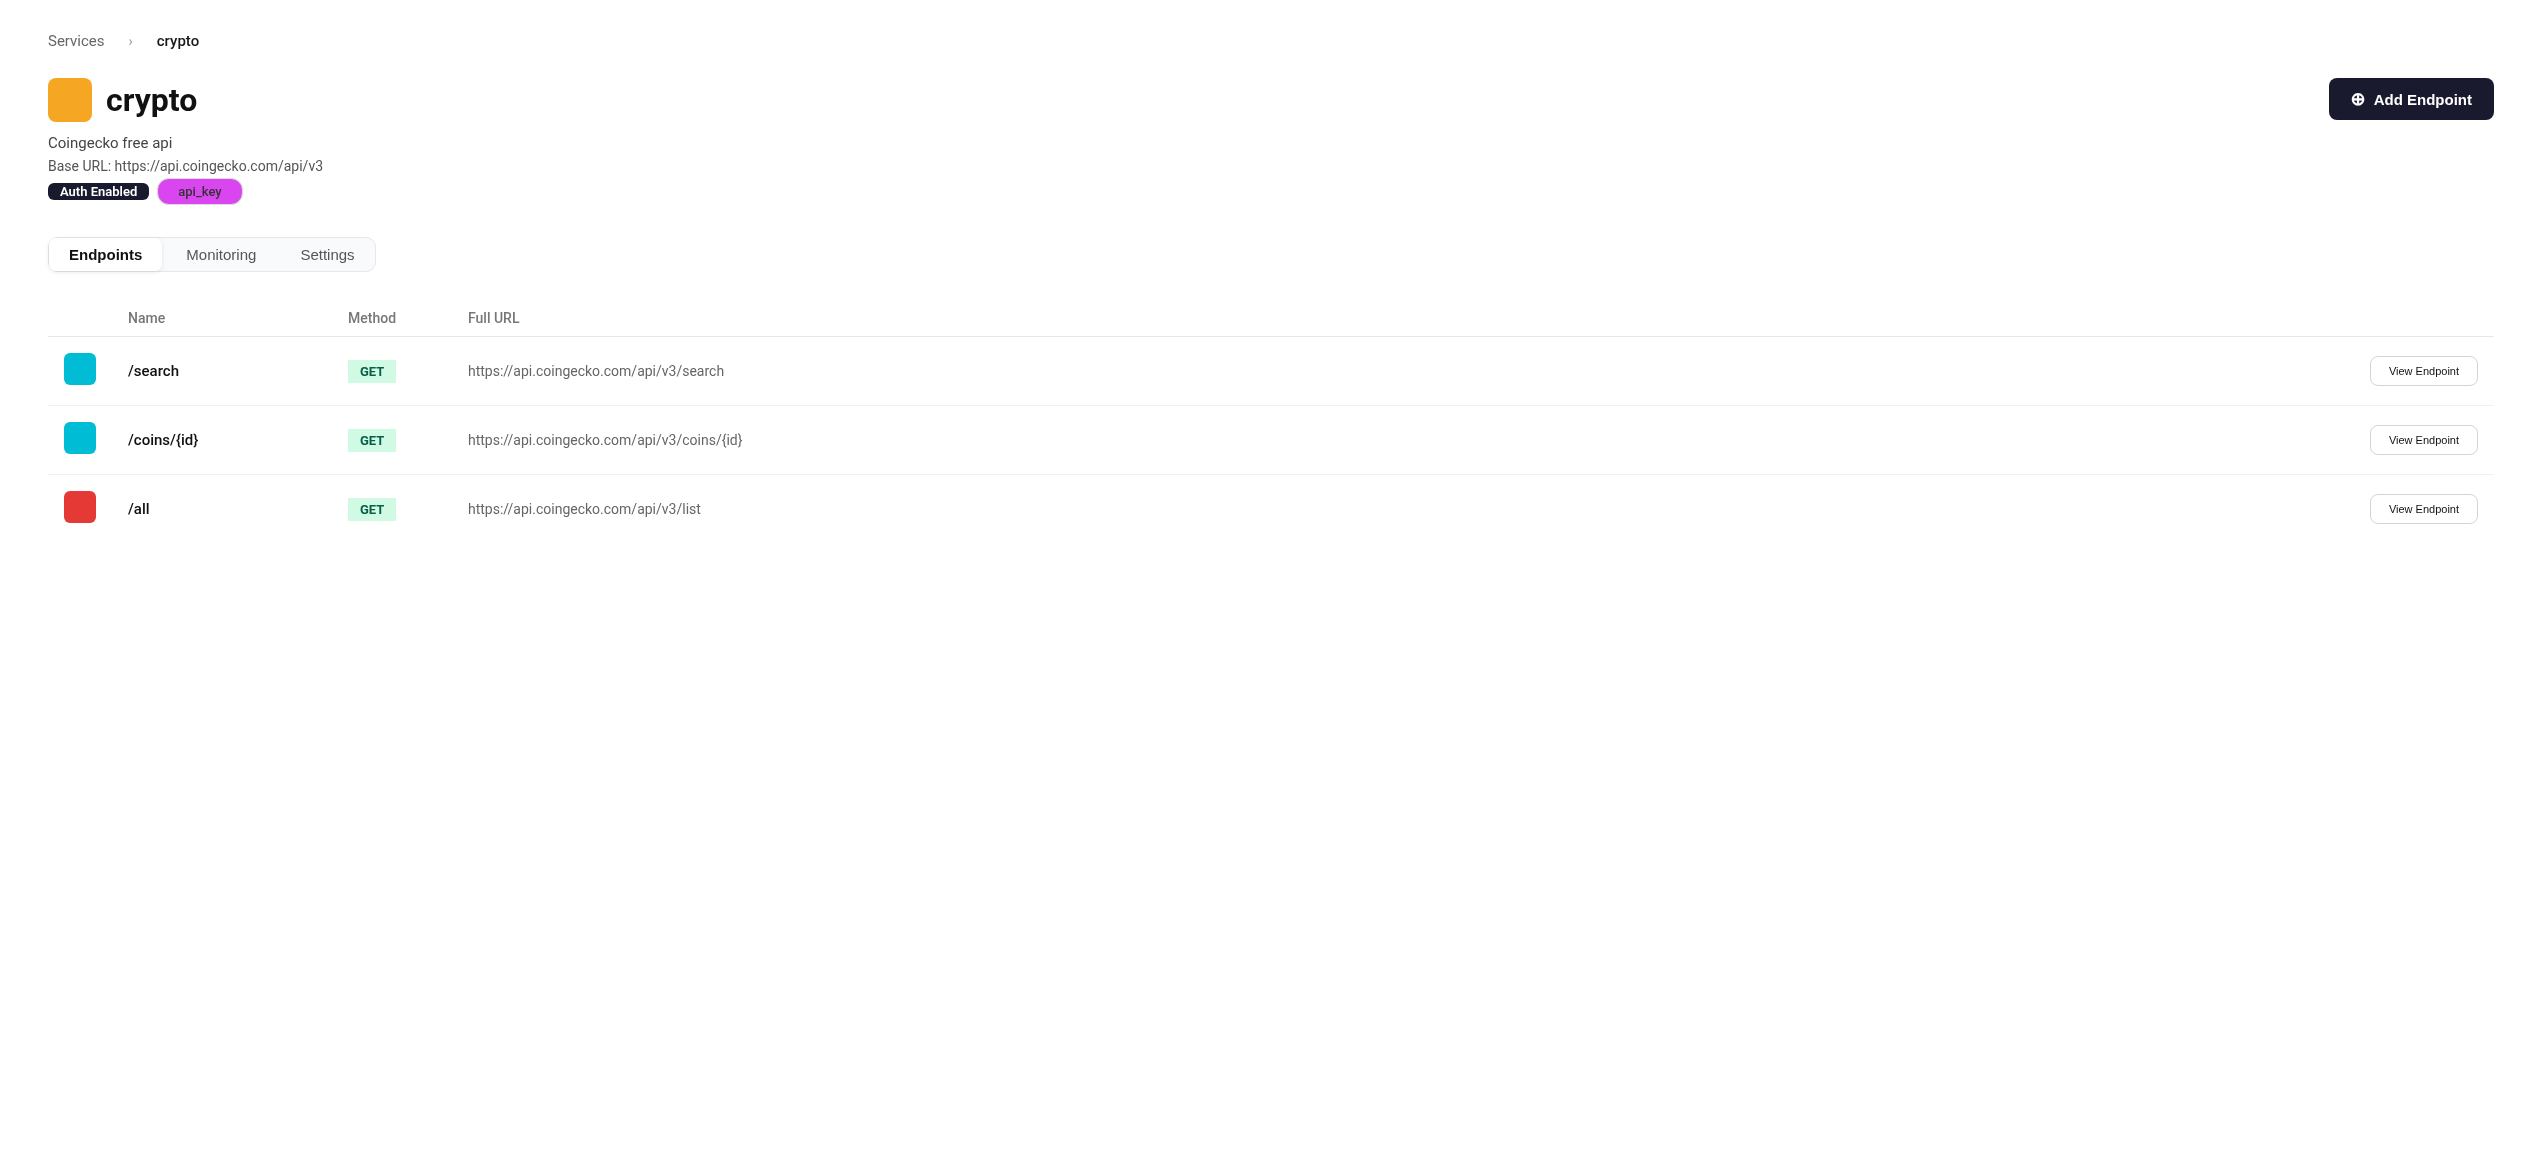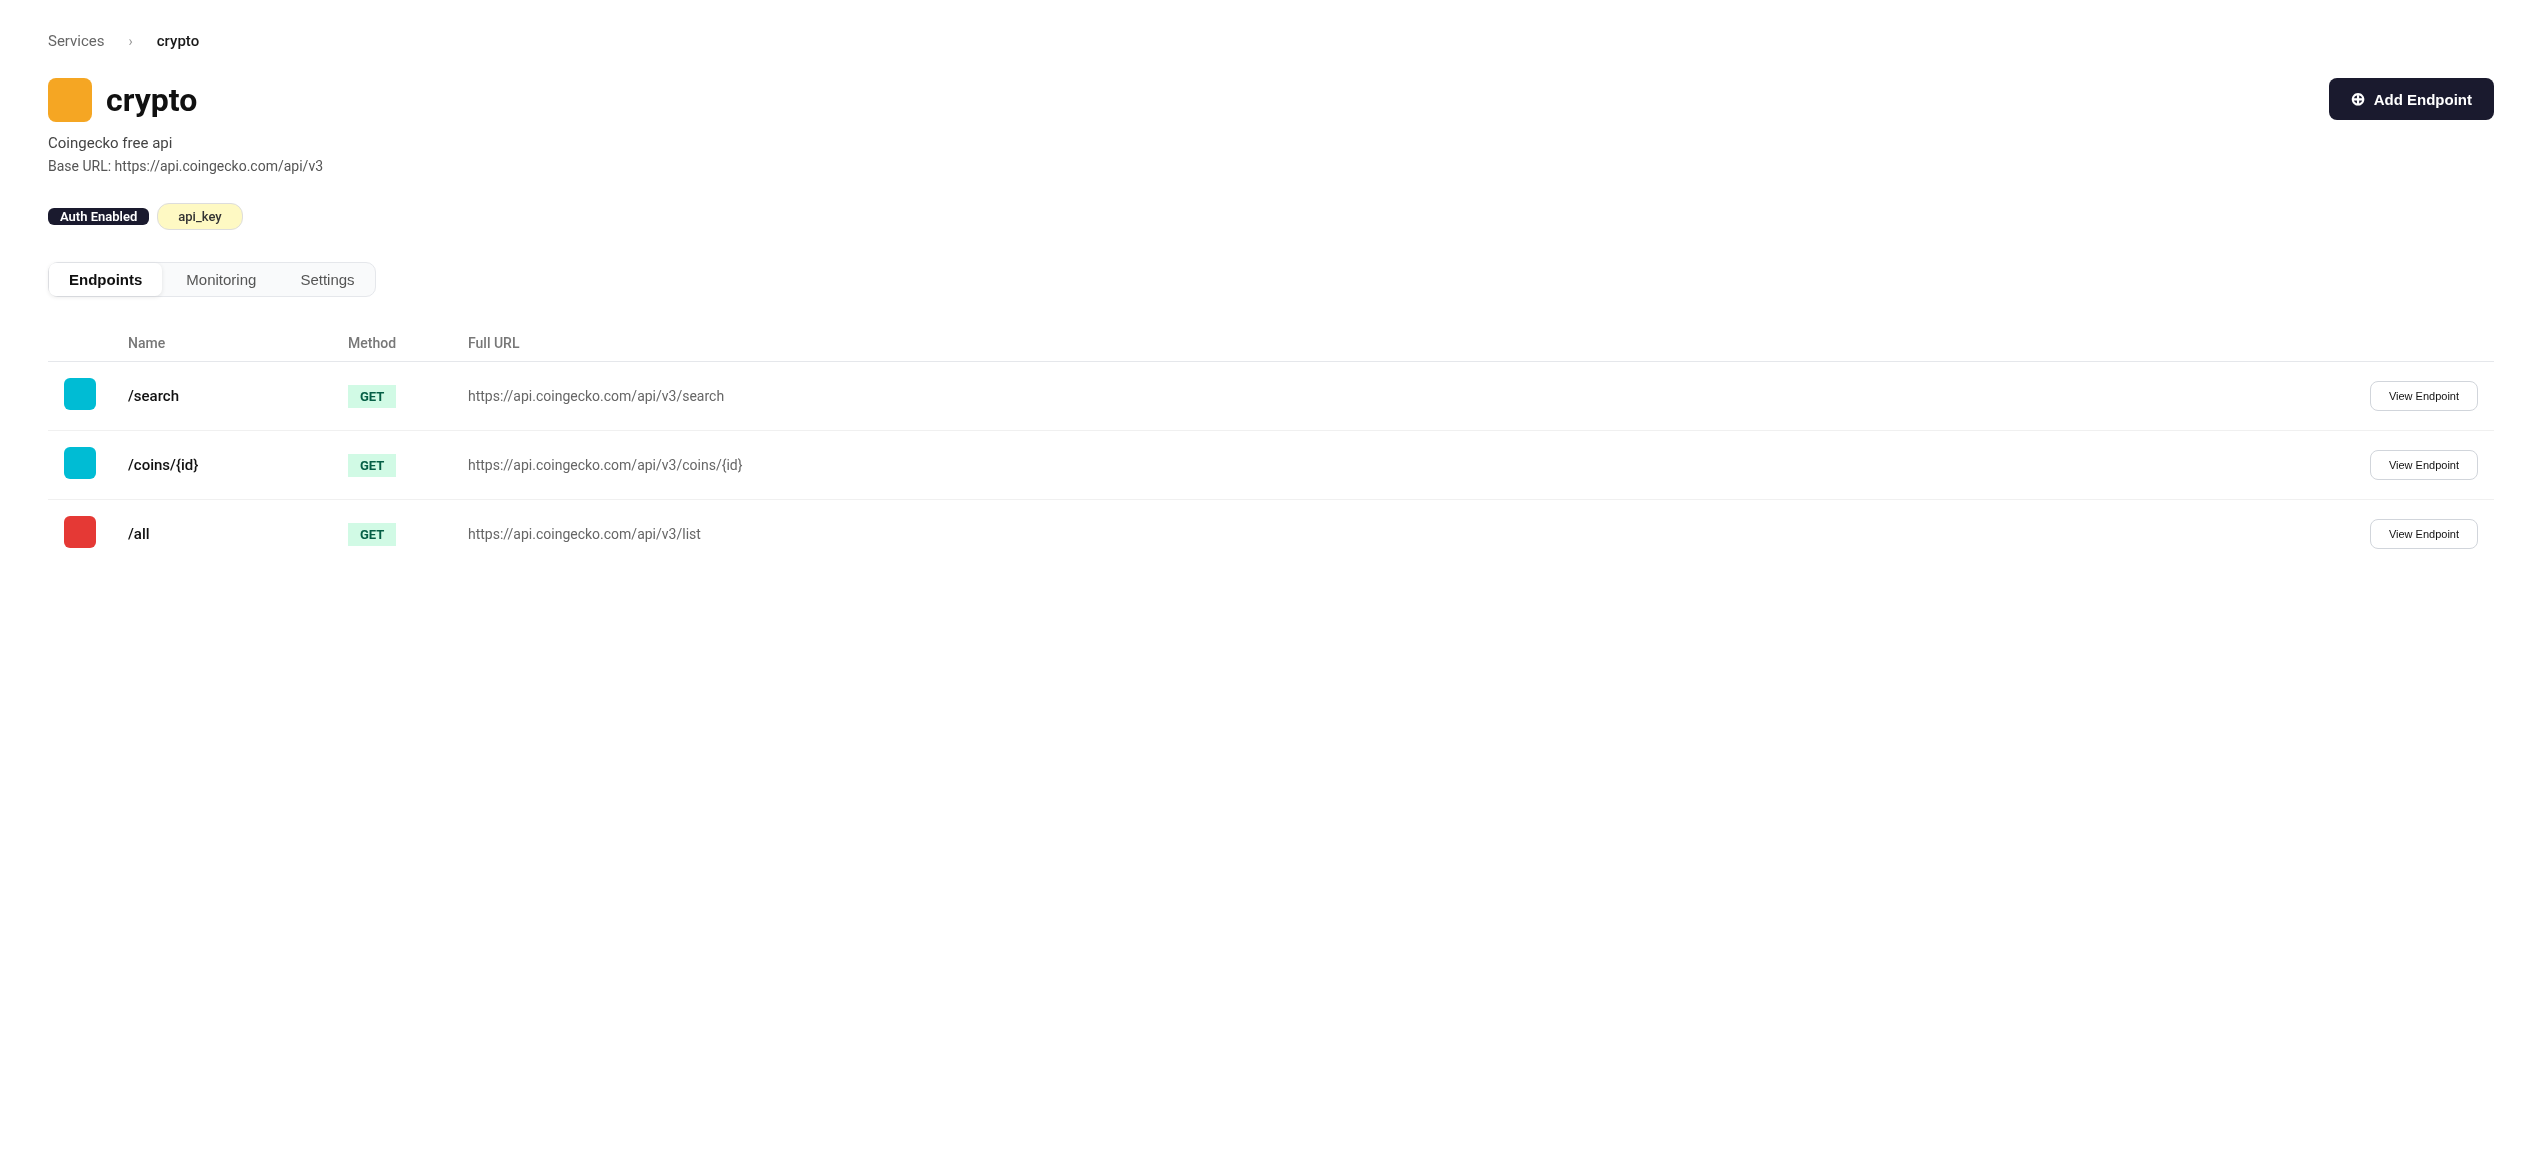--- a/index.html
+++ b/index.html
@@ -61,37 +61,37 @@
       color: #111;
     }
     .service-description {
       font-size: 15px;
       color: #444;
       margin-bottom: 6px;
     }
     .service-base-url {
       font-size: 14px;
       color: #555;
-      margin-bottom: 29px;
+      margin-bottom: 4px;
     }
     .service-tags {
       display: flex;
       gap: 8px;
       align-items: center;
     }
     .tag-auth {
       background: #1a1a2e;
       color: #fff;
       font-size: 13px;
       font-weight: 600;
       padding: 1px 12px;
       border-radius: 6px;
     }
     .tag-key {
-      background: #fef9c3;
+      background: #d946ef;
       color: #333;
       font-size: 13px;
       font-weight: 500;
       padding: 5px 20px;
       border-radius: 12px;
       border: 1.5px solid #ddd;
     }
 
     
     .add-endpoint-btn {

